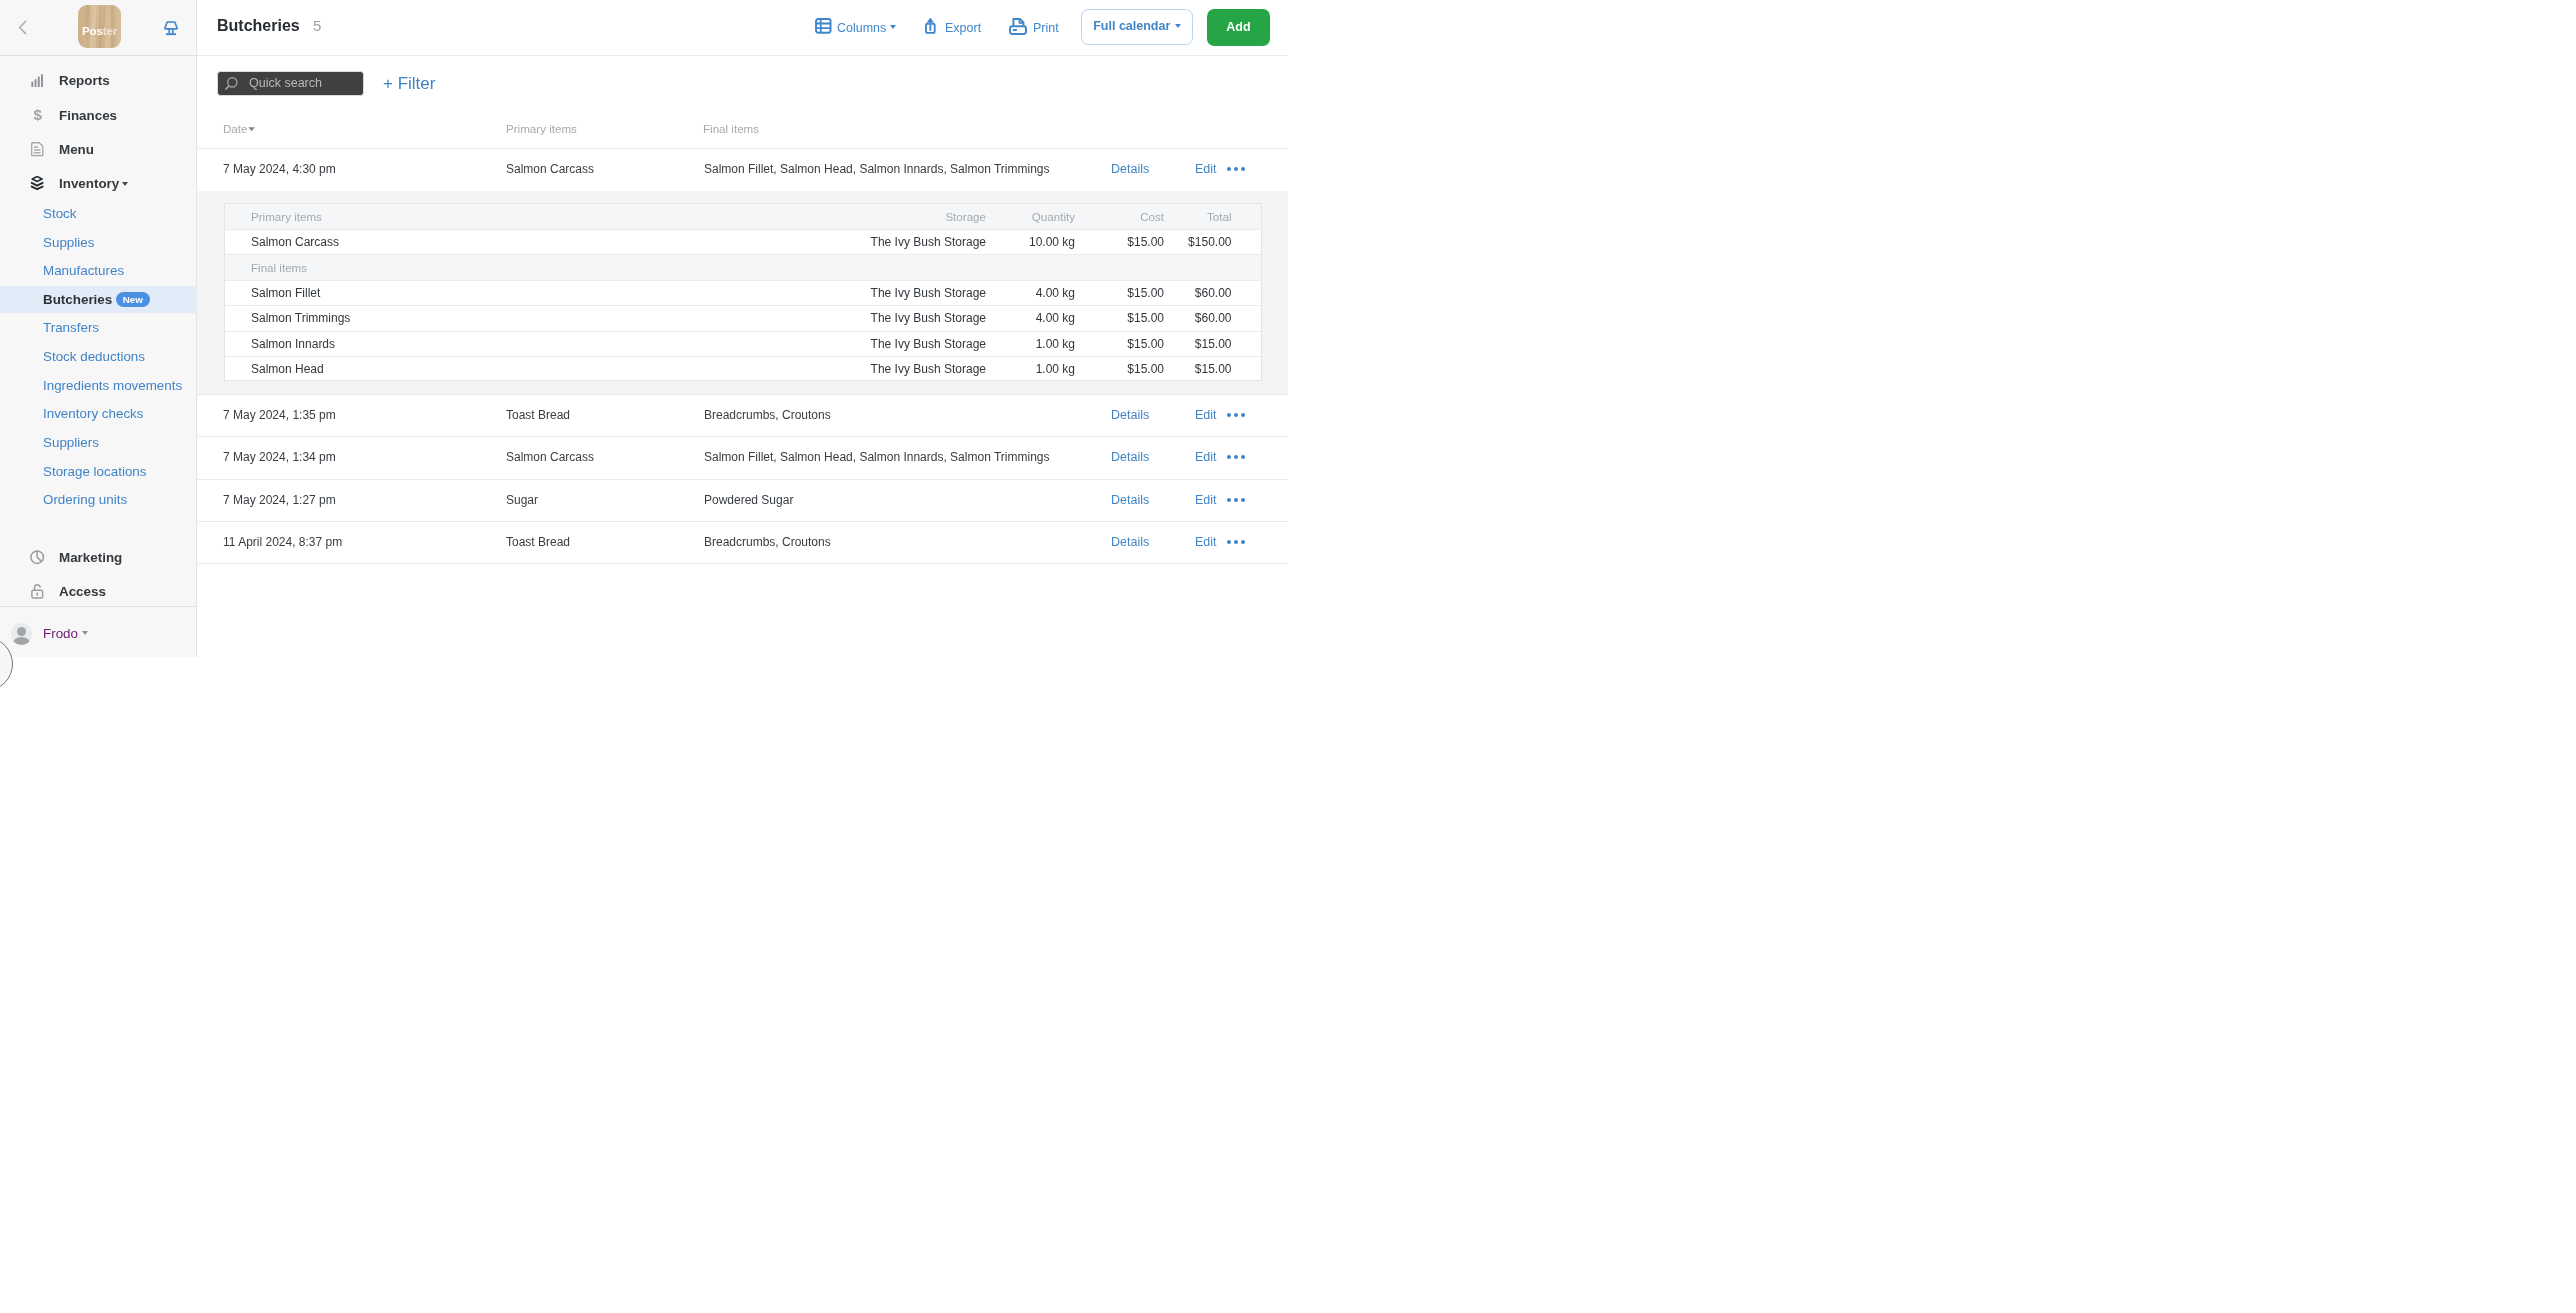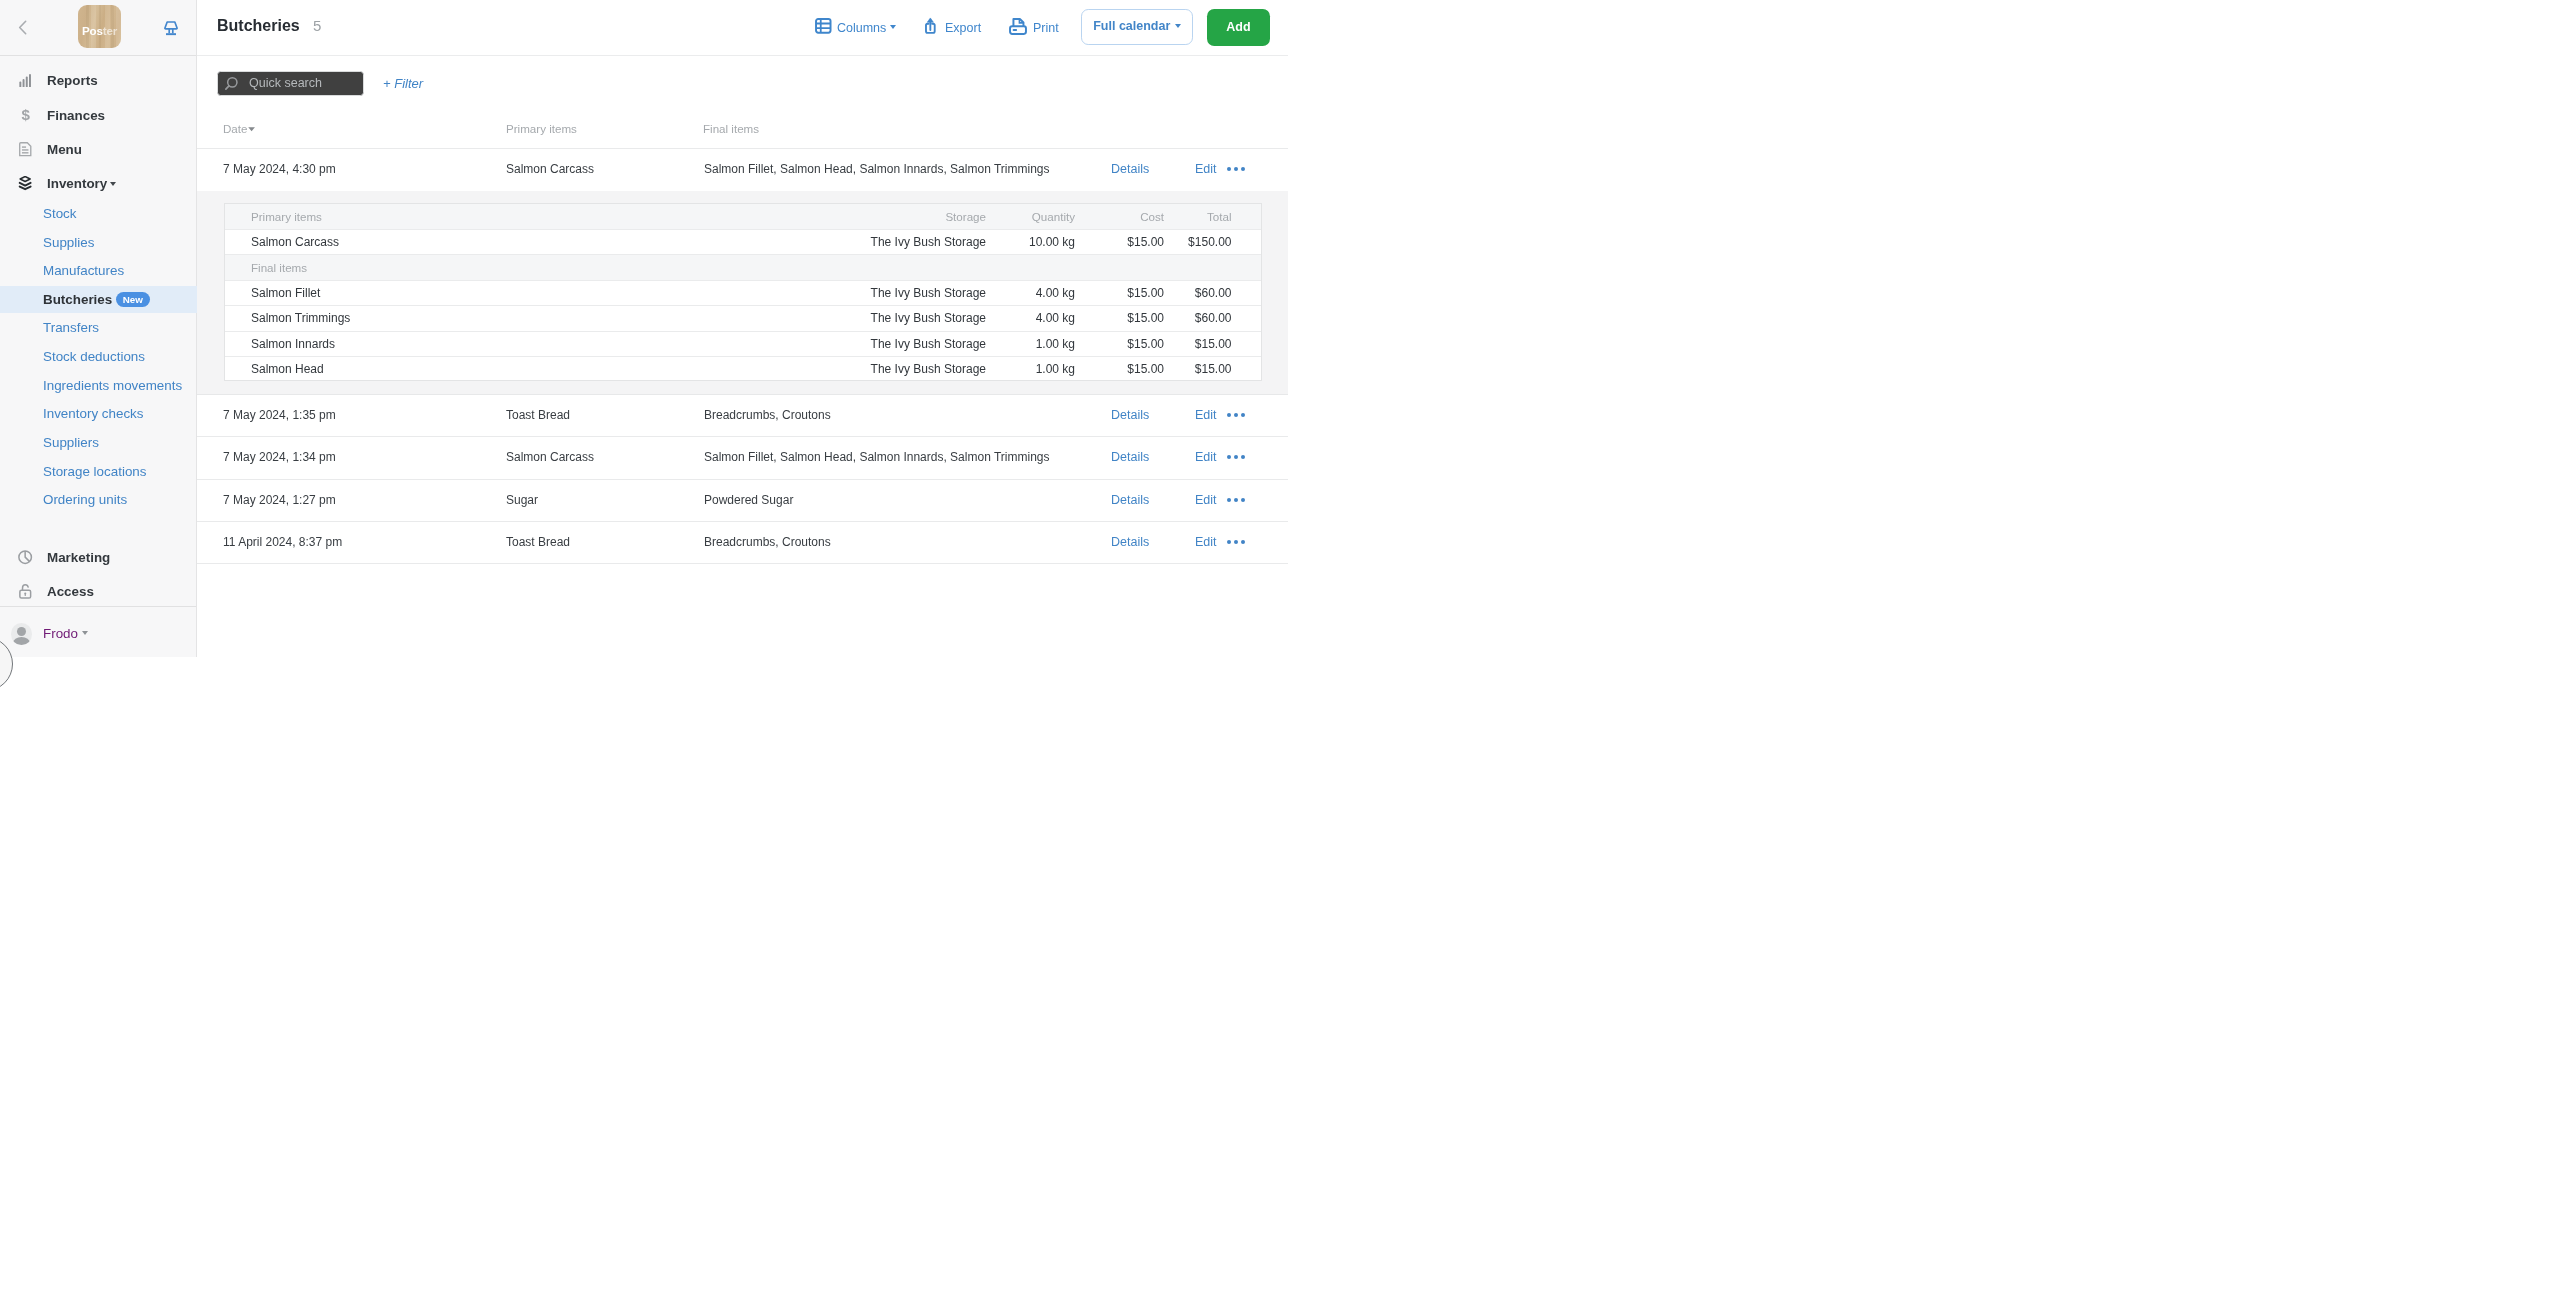--- a/index.html
+++ b/index.html
@@ -9,21 +9,21 @@
 #sb{position:absolute;left:0;top:0;width:197px;height:657px;background:#f7f7f8;
  border-right:0.9px solid #e4e4e5;}
 #sbhead{position:absolute;left:0;top:0;width:196px;height:56px;border-bottom:0.9px solid #e1e1e2;}
 #logo{position:absolute;left:78px;top:5.4px;width:43px;height:43px;border-radius:9px;overflow:hidden;
  background:linear-gradient(100deg,#d0b58e 0%,#ccb089 20%,#d5bd98 38%,#cbae85 55%,#d2b790 72%,#cdb18a 88%,#d4bb95 100%);}
 #logo .grain{position:absolute;top:0;bottom:0;width:2.7px;background:rgba(120,90,55,.08);}
 #logo .lite{position:absolute;top:0;bottom:0;width:4.5px;background:rgba(255,246,232,.14);}
 #logo .txt{position:absolute;left:0;right:0;top:19px;text-align:center;font-size:11.6px;
  font-weight:bold;color:#fff;letter-spacing:-0.2px;}
 #logo .txt i{font-style:normal;color:rgba(255,255,255,.62);}
-.navitem{position:absolute;left:4px;width:196px;height:27px;line-height:27px;}
+.navitem{position:absolute;left:16px;width:196px;height:27px;line-height:27px;}
 .navitem .lbl{position:absolute;left:43px;font-size:13.4px;font-weight:bold;color:#34393e;white-space:nowrap;}
 .subitem{position:absolute;left:0;width:196px;height:27px;line-height:27px;}
 .subitem .lbl{position:absolute;left:43px;font-size:13.4px;color:#4184c6;white-space:nowrap;}
 #selrow{position:absolute;left:0;top:286px;width:197px;height:27px;background:#e1ecf8;}
 #selrow .lbl{position:absolute;left:43px;line-height:27px;font-size:13.4px;font-weight:bold;color:#2e3338;}
 .badge{position:absolute;left:116px;top:5.8px;height:15px;line-height:15px;padding:0 6.7px;
  background:#4a90e2;border-radius:7.6px;color:#fff;font-size:9.8px;font-weight:bold;}
 #sbdiv{position:absolute;left:0;top:606px;width:196px;height:0.9px;background:#e1e1e2;}
 #avatar{position:absolute;left:10.7px;top:623px;width:21.5px;height:21.5px;border-radius:50%;
  background:#eaebec;overflow:hidden;}
@@ -42,21 +42,21 @@
 #fullcal{position:absolute;left:884px;top:9px;width:112px;height:36px;border:1.3px solid #b9d4f0;
  border-radius:7.2px;background:#fff;text-align:center;line-height:33px;font-size:12.5px;font-weight:700;color:#4285c8;}
 #addbtn{position:absolute;left:1010px;top:8.5px;width:63px;height:37px;border-radius:7.2px;
  background:#25a546;text-align:center;line-height:37px;font-size:12.5px;font-weight:700;color:#fff;}
 .caret{display:inline-block;width:0;height:0;border-left:3.6px solid transparent;
  border-right:3.6px solid transparent;border-top:4px solid currentColor;vertical-align:middle;margin-left:4.5px;margin-top:-1.8px;}
 
 #search{position:absolute;left:217px;top:71px;width:147px;height:25px;border:0.9px solid #d9dbdc;
  border-radius:3.6px;background:#404040;}
 #search .ph{position:absolute;left:31px;top:0;line-height:23px;font-size:12.5px;color:#b6b9bc;}
-#filter{position:absolute;left:383px;top:71px;line-height:25px;font-size:13px;color:#4184c6;font-style:italic;}
+#filter{position:absolute;left:383px;top:71px;line-height:25px;font-size:17px;color:#4184c6;}
 
 .trow{position:absolute;left:197px;width:1091px;height:42px;line-height:42px;}
 .trow span{position:absolute;white-space:nowrap;font-size:12px;color:#383d42;}
 .trow .lnk{color:#4184c6;font-size:12.5px;}
 .th{position:absolute;font-size:11.6px;color:#a5a9ad;white-space:nowrap;}
 .dots{position:absolute;left:1030px;top:19px;width:18px;display:flex;justify-content:space-between;}
 .dots i{width:4px;height:4px;border-radius:50%;background:#4184c6;}
 .rowline{position:absolute;left:197px;width:1091px;height:0.9px;background:#e9eaeb;}
 #stripe{position:absolute;left:197px;top:191px;width:1091px;height:204px;background:#f4f4f5;
  border-bottom:0.9px solid #e7e8e9;}

